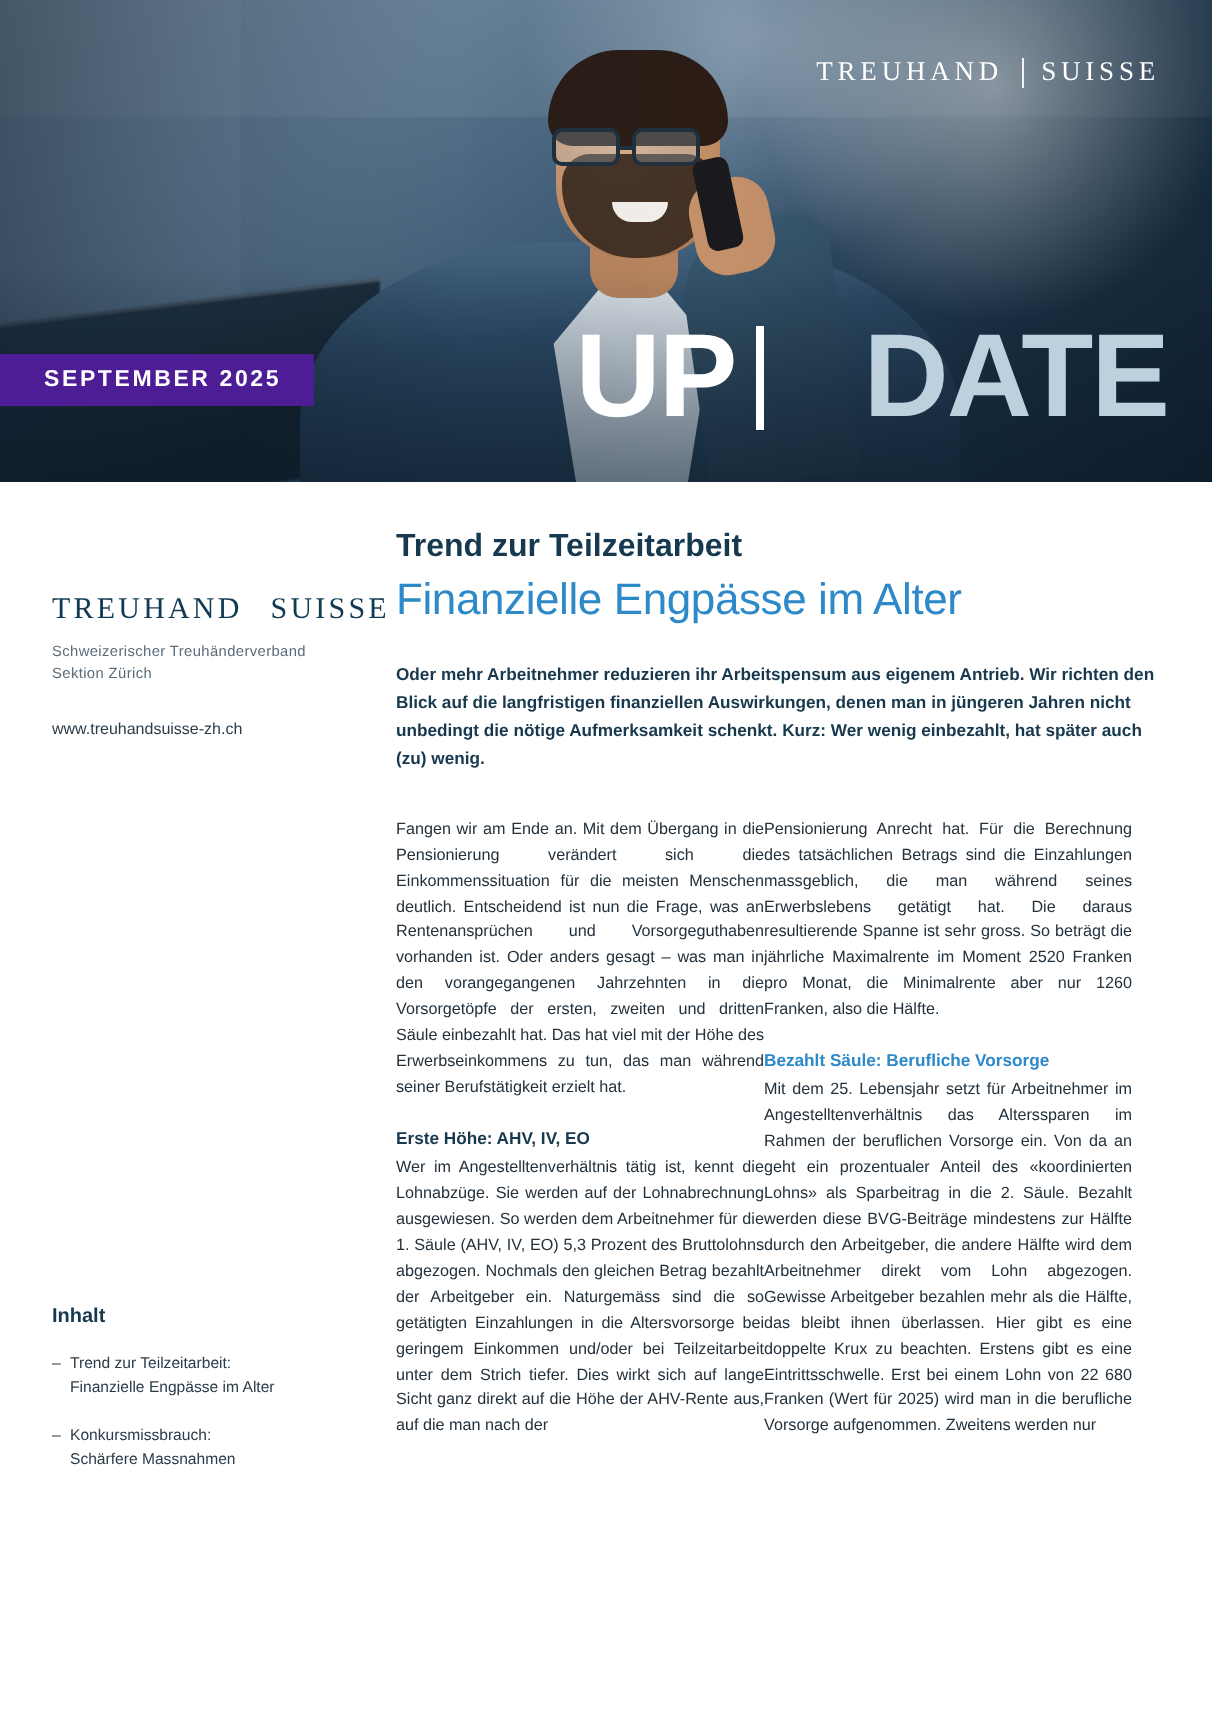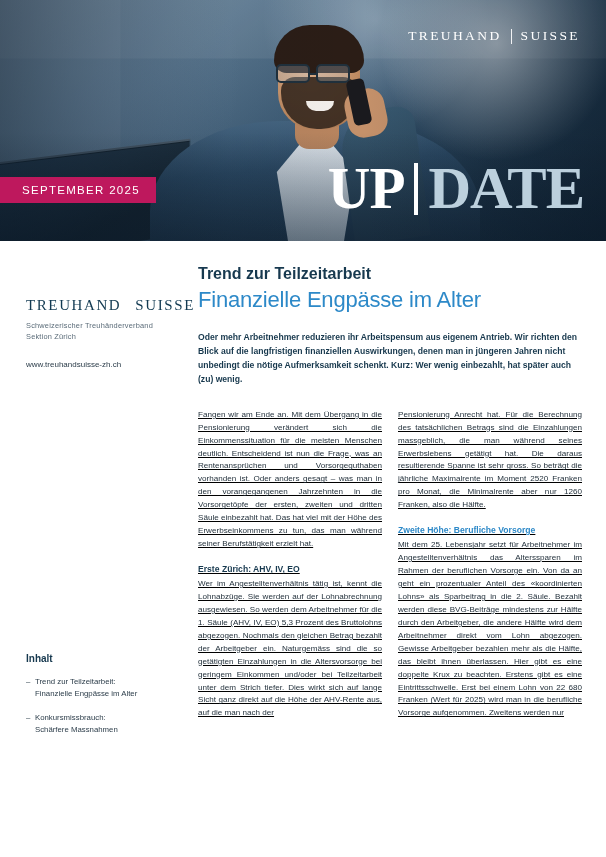--- a/index.html
+++ b/index.html
@@ -183,43 +183,43 @@
     opacity: .9;
   }
 
   .update-word {
     position: absolute;
     right: 22px;
     bottom: 26px;
     display: flex;
     align-items: center;
     gap: 6px;
-    font-family: Liberation Serif, serif;
+    font-family: Liberation Sans, sans-serif;
     font-weight: bold;
     font-size: 59px;
     line-height: .88;
     letter-spacing: -1px;
   }
   .update-word .u1 { color: #ffffff; }
-  .update-word .u2 { color: #bcd0dd; }
+  .update-word .u2 { color: #bcd0dd; margin-left: 40px; }
   .update-word .upipe {
     width: 4px;
     height: 52px;
     background: #ffffff;
     margin: 0 4px;
   }
 
   .date-ribbon {
     position: absolute;
     left: 0;
     bottom: 38px;
-    background: #be185d;
+    background: #4c1d95;
     color: #ffffff;
     font-size: 11.5px;
-    font-weight: normal;
+    font-weight: bold;
     letter-spacing: 1.3px;
     padding: 7px 16px 7px 22px;
   }
 
   
   .content {
     position: relative;
     padding: 24px 26px 0 26px;
     display: flex;
     gap: 0;
@@ -305,22 +305,21 @@
   .lead {
     font-size: 8.6px;
     line-height: 1.62;
     font-weight: bold;
     color: #17384d;
     margin-bottom: 22px;
   }
 
   .cols2 {
     display: flex;
-    gap: 16px;
-    text-decoration: underline;
+    gap: 0;
   }
   .bcol { width: 184px; flex: 0 0 184px; }
   .bcol p {
     font-size: 8.1px;
     line-height: 1.6;
     color: #23313c;
     text-align: justify;
     margin-bottom: 9px;
   }
   .subhead {
@@ -395,25 +394,25 @@
     </div>
 
     <div class="col-right">
       <div class="kicker">Trend zur Teilzeitarbeit</div>
       <div class="headline">Finanzielle Engpässe im Alter</div>
       <div class="lead">Oder mehr Arbeitnehmer reduzieren ihr Arbeitspensum aus eigenem Antrieb. Wir richten den Blick auf die langfristigen finanziellen Auswirkungen, denen man in jüngeren Jahren nicht unbedingt die nötige Aufmerksamkeit schenkt. Kurz: Wer wenig einbezahlt, hat später auch (zu) wenig.</div>
 
       <div class="cols2">
         <div class="bcol">
           <p>Fangen wir am Ende an. Mit dem Übergang in die Pensionierung verändert sich die Einkommenssituation für die meisten Menschen deutlich. Entscheidend ist nun die Frage, was an Rentenansprüchen und Vorsorgeguthaben vorhanden ist. Oder anders gesagt – was man in den vorangegangenen Jahrzehnten in die Vorsorgetöpfe der ersten, zweiten und dritten Säule einbezahlt hat. Das hat viel mit der Höhe des Erwerbseinkommens zu tun, das man während seiner Berufstätigkeit erzielt hat.</p>
-          <div class="subhead">Erste Zürich: AHV, IV, EO</div>
+          <div class="subhead">Erste Höhe: AHV, IV, EO</div>
           <p>Wer im Angestelltenverhältnis tätig ist, kennt die Lohnabzüge. Sie werden auf der Lohnabrechnung ausgewiesen. So werden dem Arbeitnehmer für die 1. Säule (AHV, IV, EO) 5,3 Prozent des Bruttolohns abgezogen. Nochmals den gleichen Betrag bezahlt der Arbeitgeber ein. Naturgemäss sind die so getätigten Einzahlungen in die Altersvorsorge bei geringem Einkommen und/oder bei Teilzeitarbeit unter dem Strich tiefer. Dies wirkt sich auf lange Sicht ganz direkt auf die Höhe der AHV-Rente aus, auf die man nach der</p>
         </div>
         <div class="bcol">
           <p>Pensionierung Anrecht hat. Für die Berechnung des tatsächlichen Betrags sind die Einzahlungen massgeblich, die man während seines Erwerbslebens getätigt hat. Die daraus resultierende Spanne ist sehr gross. So beträgt die jährliche Maximalrente im Moment 2520 Franken pro Monat, die Minimalrente aber nur 1260 Franken, also die Hälfte.</p>
-          <div class="subhead blue">Zweite Höhe: Berufliche Vorsorge</div>
+          <div class="subhead blue">Bezahlt Säule: Berufliche Vorsorge</div>
           <p>Mit dem 25. Lebensjahr setzt für Arbeitnehmer im Angestelltenverhältnis das Alterssparen im Rahmen der beruflichen Vorsorge ein. Von da an geht ein prozentualer Anteil des «koordinierten Lohns» als Sparbeitrag in die 2. Säule. Bezahlt werden diese BVG-Beiträge mindestens zur Hälfte durch den Arbeitgeber, die andere Hälfte wird dem Arbeitnehmer direkt vom Lohn abgezogen. Gewisse Arbeitgeber bezahlen mehr als die Hälfte, das bleibt ihnen überlassen. Hier gibt es eine doppelte Krux zu beachten. Erstens gibt es eine Eintrittsschwelle. Erst bei einem Lohn von 22 680 Franken (Wert für 2025) wird man in die berufliche Vorsorge aufgenommen. Zweitens werden nur</p>
         </div>
       </div>
     </div>
 
   </div>
 </div>
 
 </body></html>

